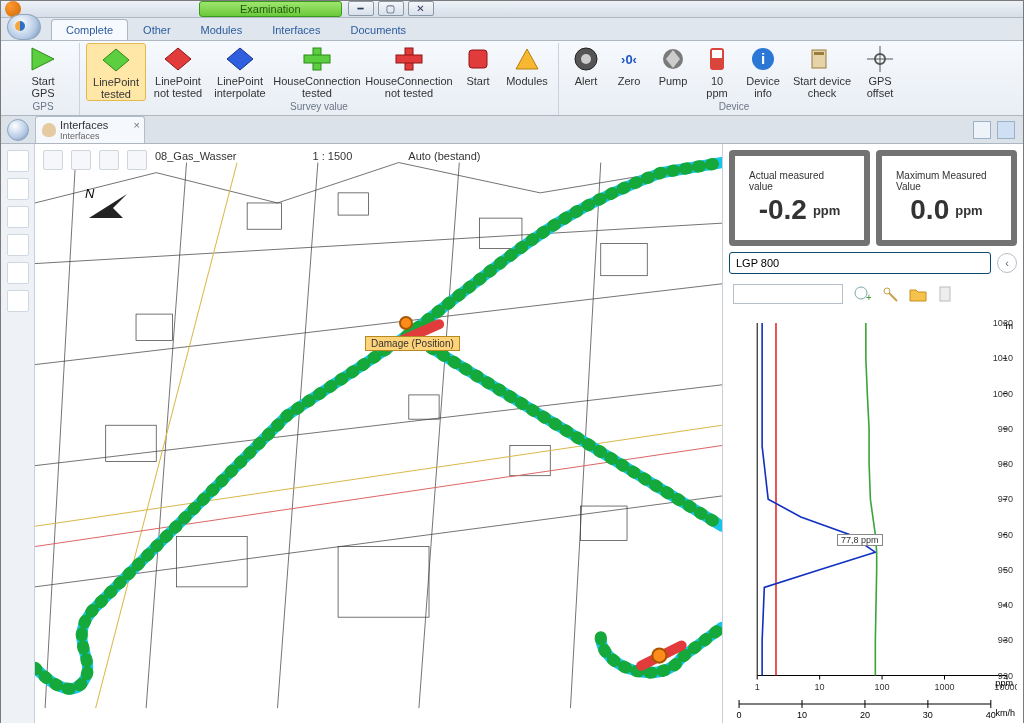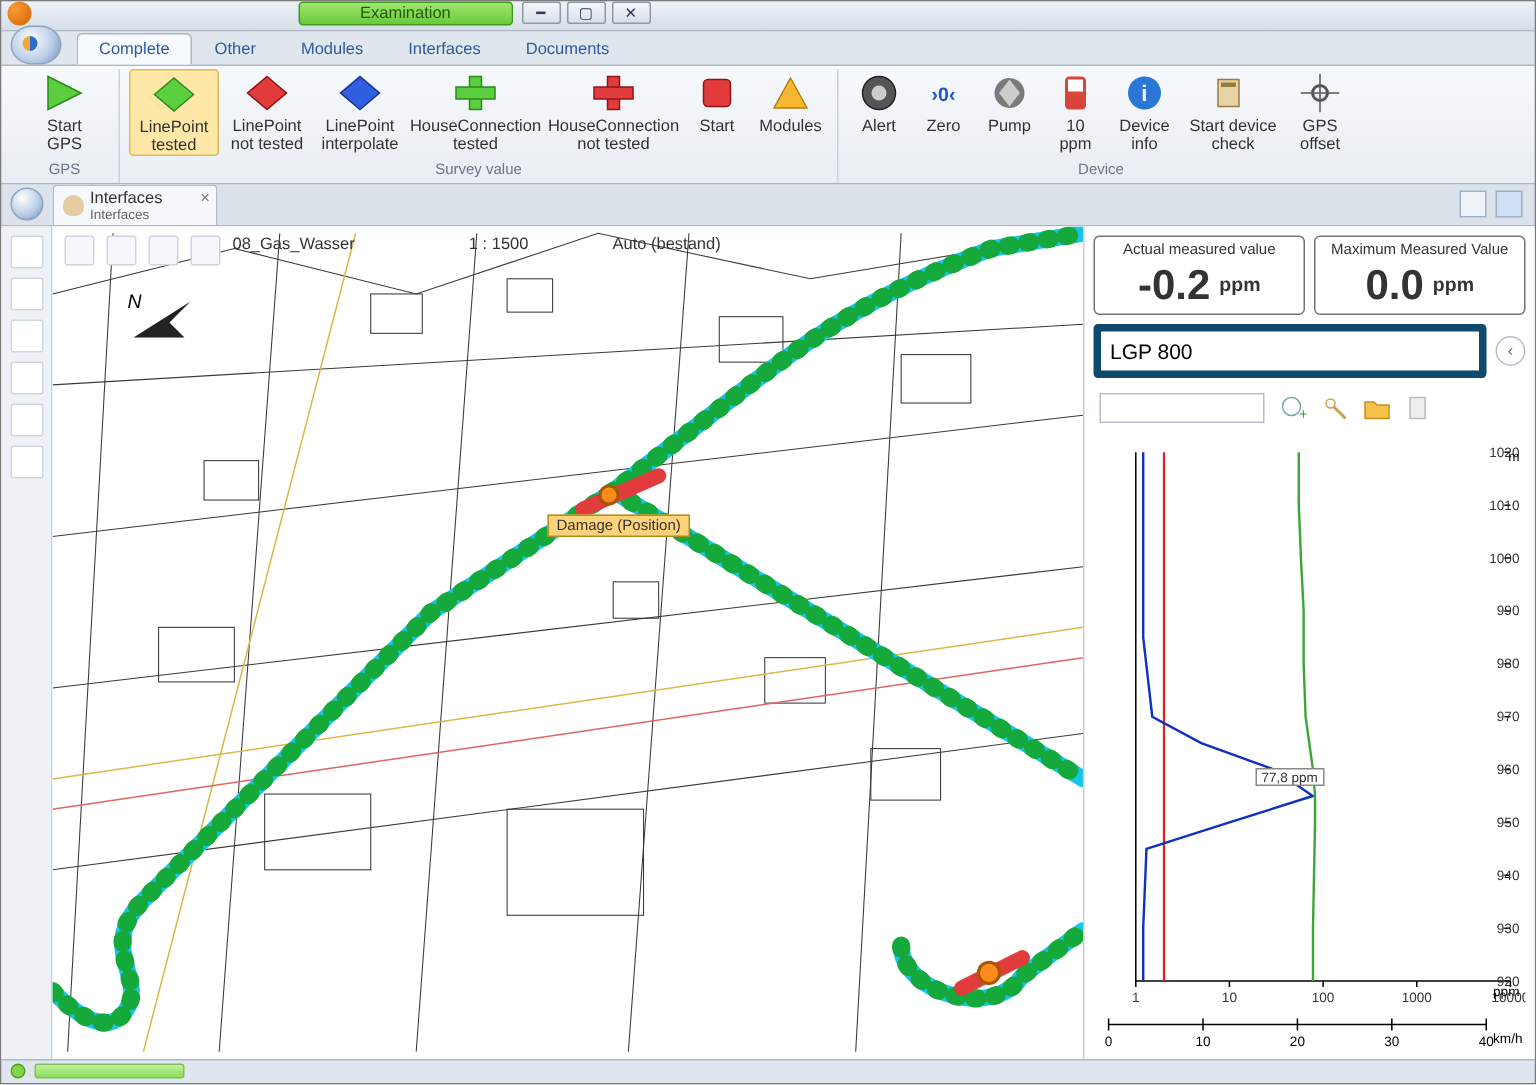--- a/index.html
+++ b/index.html
@@ -177,32 +177,32 @@
 }
 .dmg-dot{position:absolute;left:364px;top:172px;width:14px;height:14px;border-radius:50%;background:#ff8c1a;border:2px solid #a85600;z-index:4;}
 
 .rightpanel{
   width:300px;background:#fff;display:flex;flex-direction:column;
 }
 .measures{
   display:flex;gap:6px;padding:6px;
 }
 .mbox{
-  flex:1;border:1px solid #737373;border-radius:4px;
-  display:flex;flex-direction:column;align-items:center;padding:3px;
+  flex:1;border:6px solid #737373;border-radius:4px;
+  display:flex;flex-direction:column;align-items:center;padding:14px;
 }
 .mbox .mtitle{font-size:10px;color:#333;margin-bottom:2px;}
 .mbox .row{display:flex;align-items:center;gap:6px;}
 .mbox .val{font-size:28px;font-weight:bold;}
 .mbox .unit{font-size:13px;font-weight:bold;}
 .devrow{
   display:flex;align-items:center;gap:6px;padding:0 6px 6px 6px;
 }
 .devrow input{
-  flex:1;height:36px;border:5px solid #0c4a6e;border-radius:3px;padding:0 6px;font-size:14px;
+  flex:1;height:22px;border:1px solid #0c4a6e;border-radius:3px;padding:0 6px;font-size:11px;
 }
 .circlebtn{
   width:20px;height:20px;border:1px solid #b7bfca;border-radius:50%;background:#fff;display:flex;align-items:center;justify-content:center;color:#567;
 }
 .subtool{
   display:flex;align-items:center;gap:10px;padding:4px 10px;
 }
 .subtool .inp{flex:0 0 110px;height:20px;border:1px solid #b7bfca;}
 .subtool .ic{width:18px;height:18px;}
 .chartwrap{flex:1;position:relative;margin:4px 6px 0 6px;}

